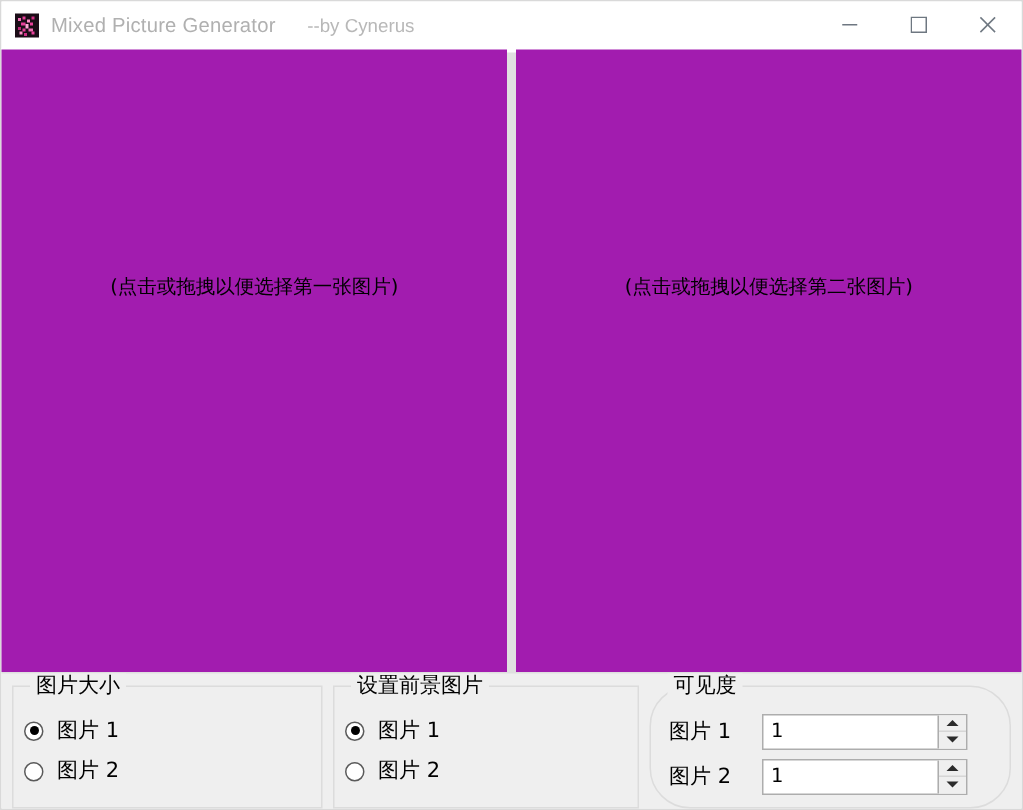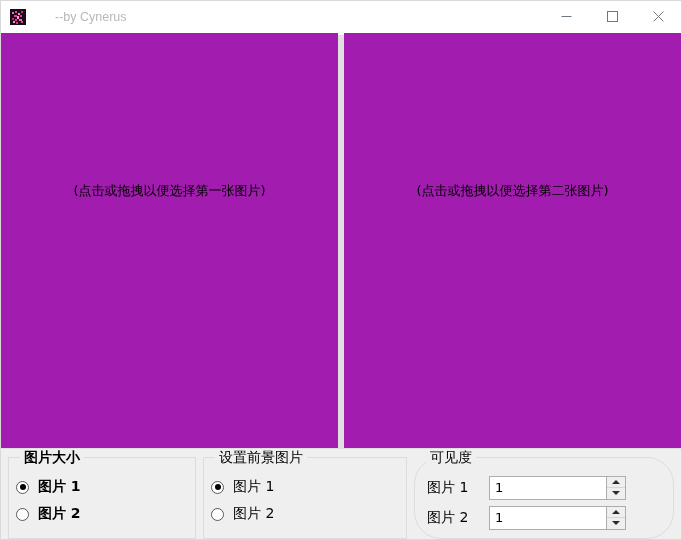--- a/index.html
+++ b/index.html
@@ -152,21 +152,21 @@
     top: -9px;
     left: 11px;
     background: #efefef;
     padding: 0 4px;
     font-size: 14px;
     color: #000000;
     font-family: "DejaVu Sans", "Liberation Sans", sans-serif;
     line-height: 16px;
     white-space: nowrap;
   }
-  .gb-size   { width: 188px; font-weight: bold; }
+  .gb-size   { width: 207px; }
   .gb-fore   { width: 204px; }
   .gb-vis    { flex: 1 1 auto; border-radius: 27px; }
 
   .radio-row {
     display: flex;
     align-items: center;
     height: 26px;
     padding-left: 7px;
     cursor: default;
     user-select: none;
@@ -300,20 +300,21 @@
         <i></i>
         <i></i>
         <i></i>
         <i></i>
         <i></i>
         <i></i>
         <i></i>
         <i></i>
         <i></i>
     </div>
+    <span class="title-text">Mixed Picture Generator</span>
     <span class="title-sub">--by Cynerus</span>
 
     <div class="winbuttons">
       <div class="winbtn">
         <svg width="11" height="11" viewBox="0 0 11 11">
           <line x1="0.5" y1="5.5" x2="10.5" y2="5.5" stroke="#6e7781" stroke-width="1"></line>
         </svg>
       </div>
       <div class="winbtn">
         <svg width="11" height="11" viewBox="0 0 11 11">

